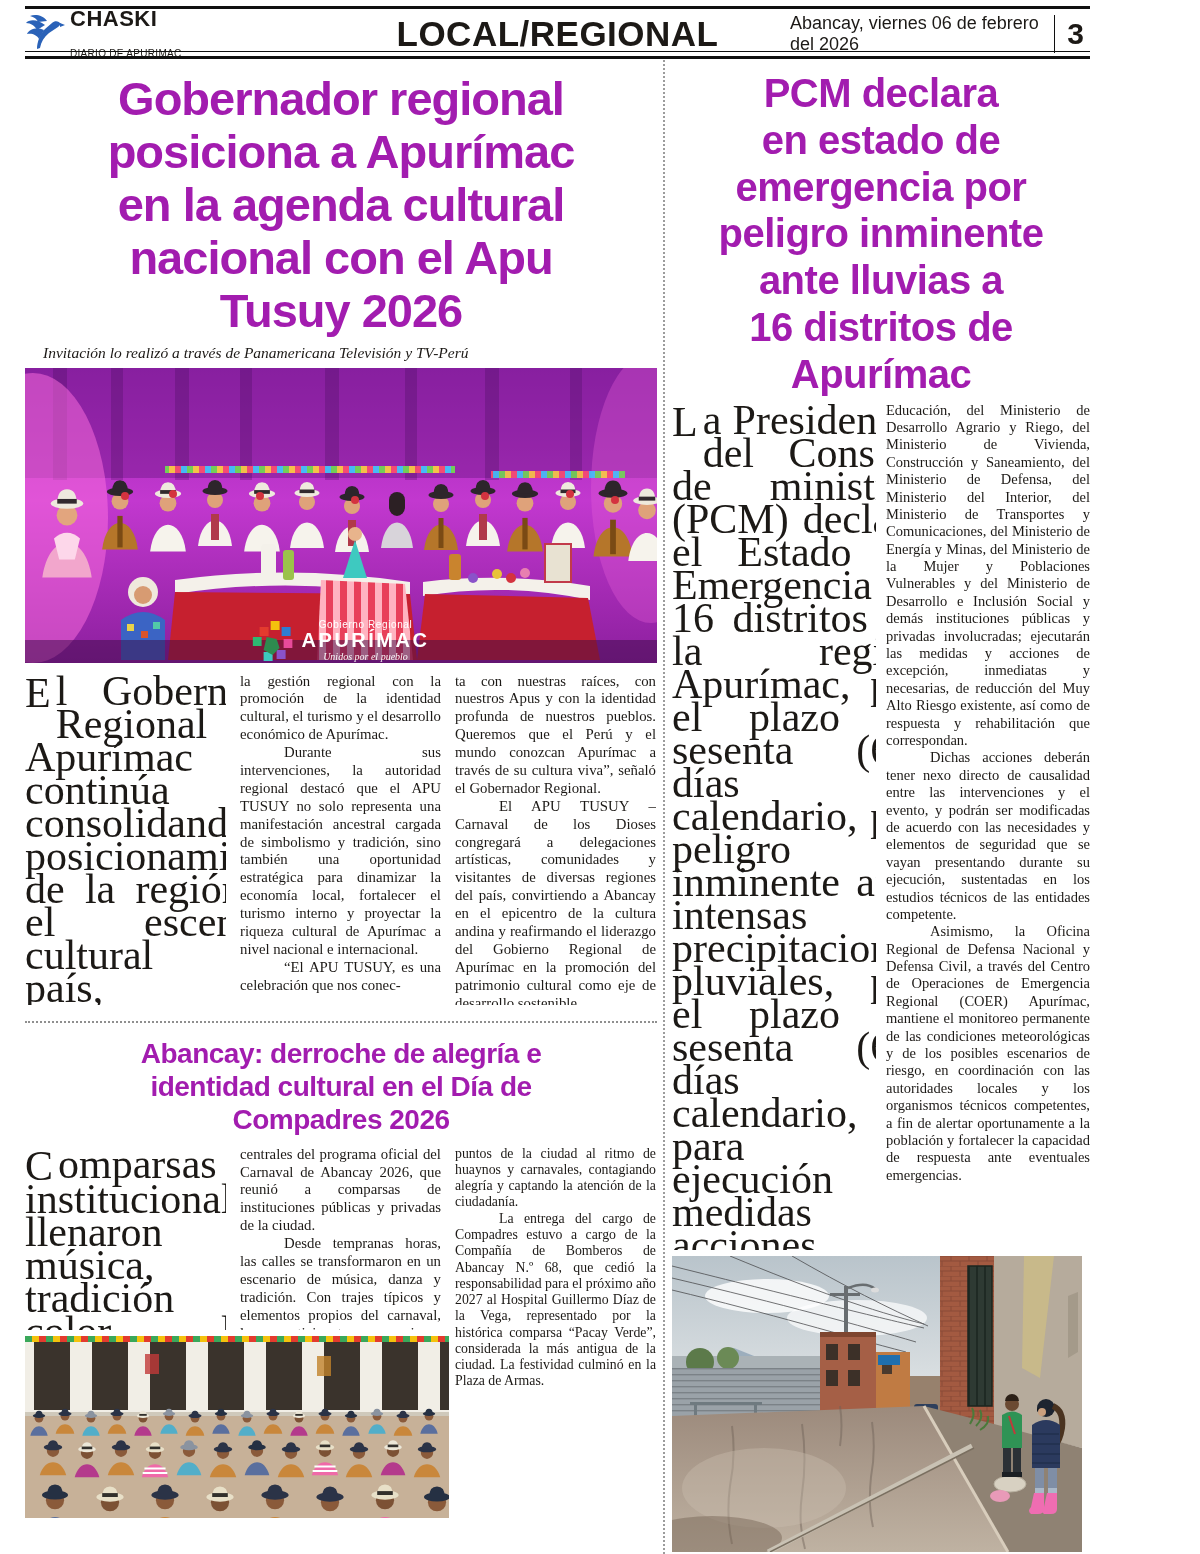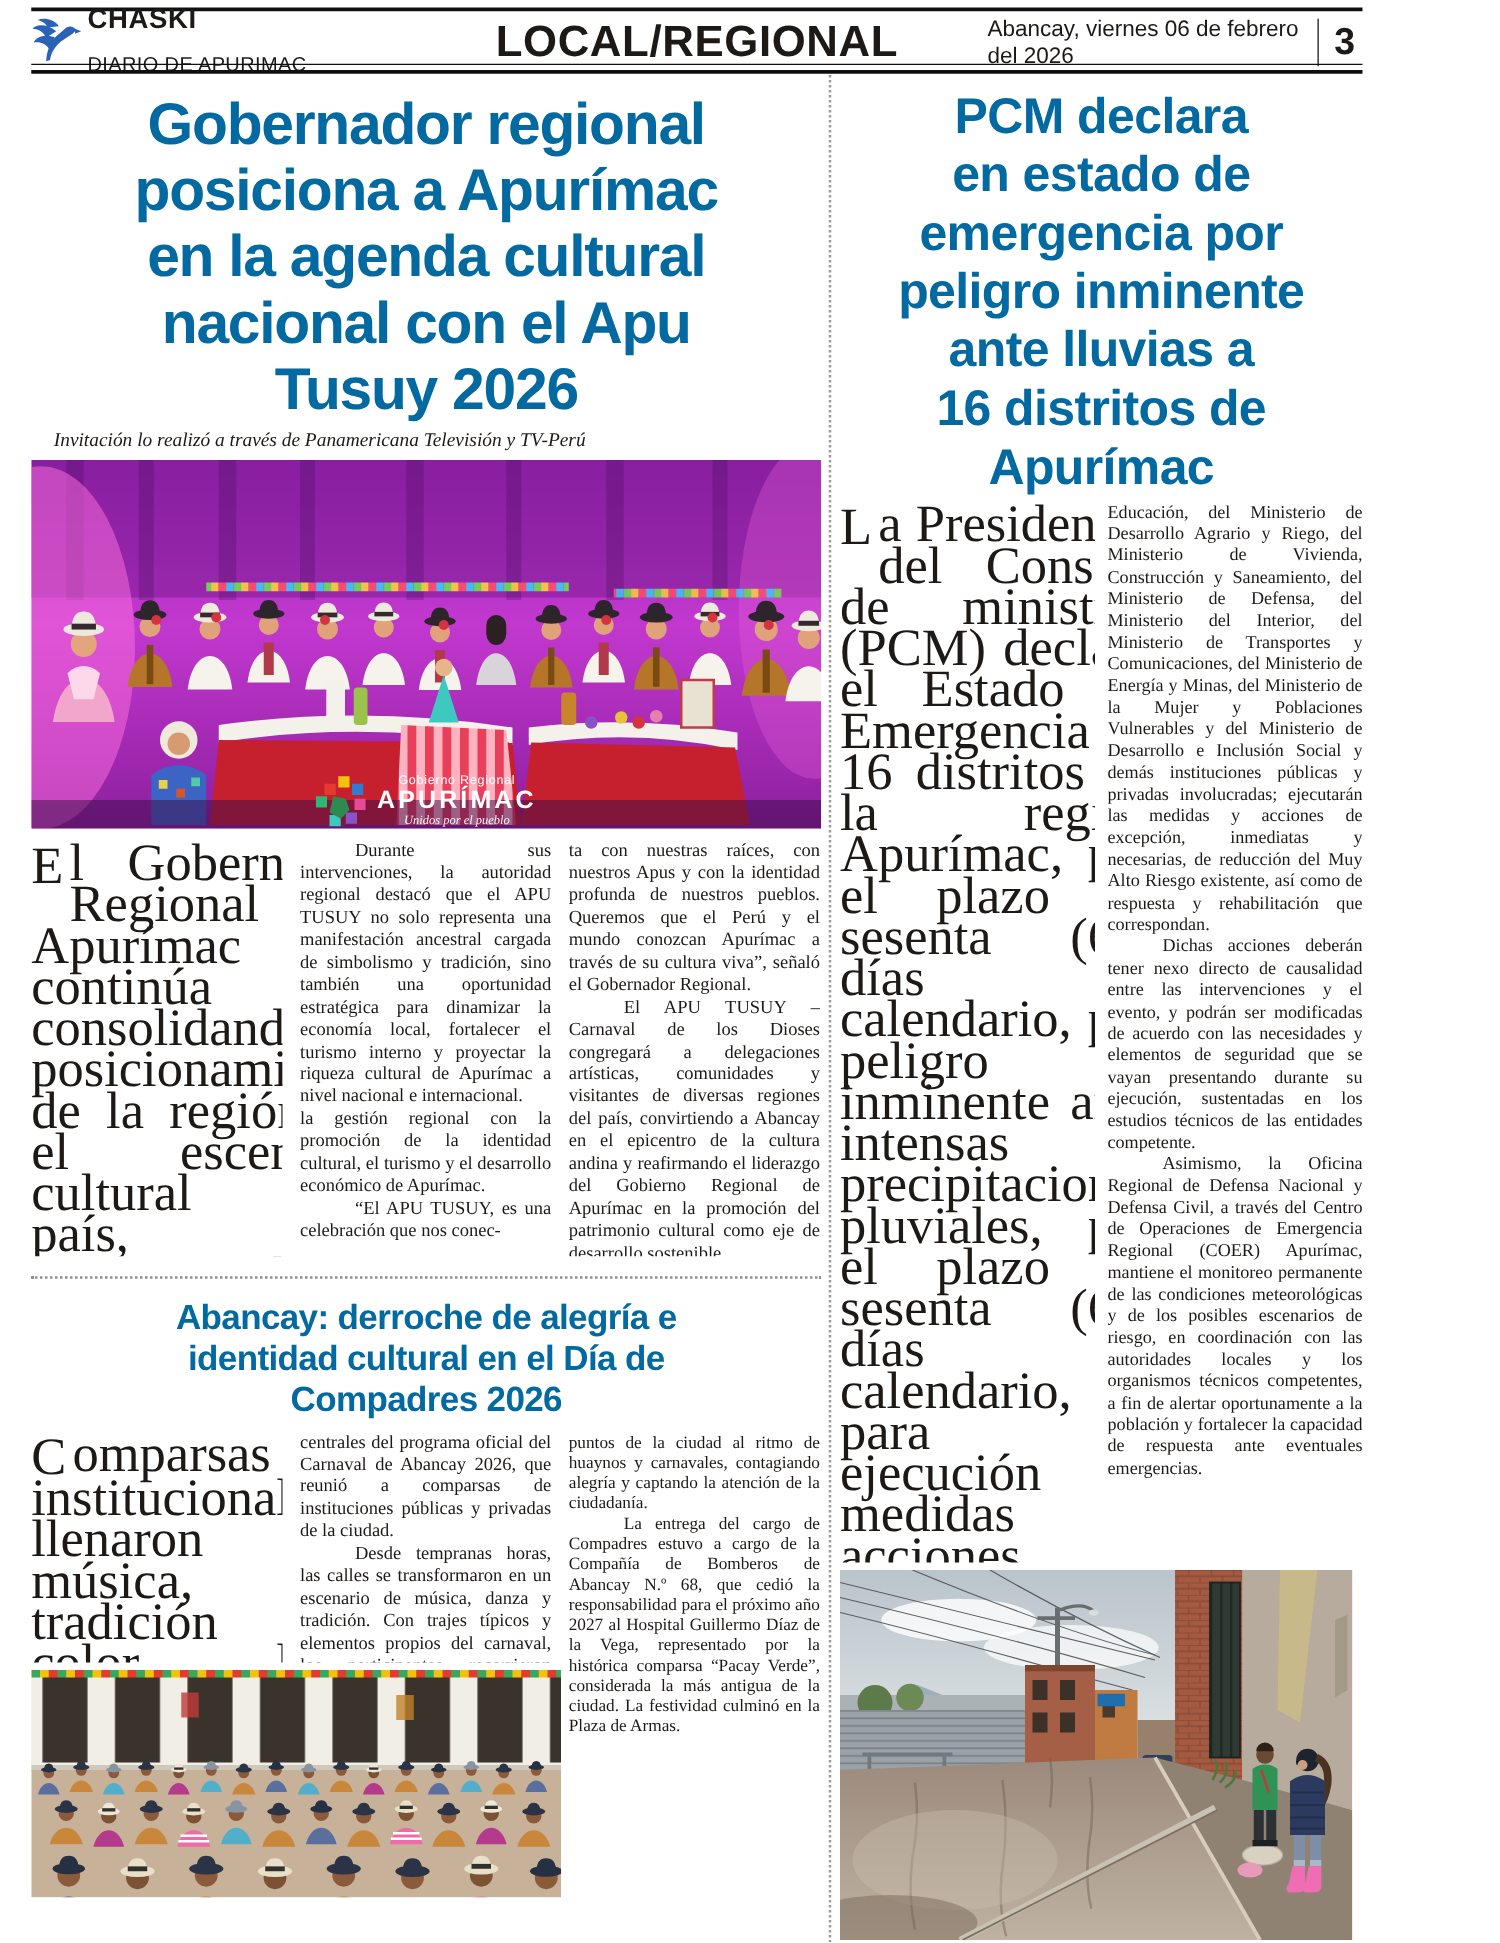--- a/index.html
+++ b/index.html
@@ -6,34 +6,34 @@
   .page{position:relative;width:1200px;height:1554px;background:#ffffff;color:#1c1916;
         font-family:"Liberation Serif",serif;overflow:hidden;}
 
   
   .masthead{position:absolute;left:25px;top:6px;width:1065px;height:44px;
             border-top:3px solid #101010;display:flex;align-items:center;}
   .rule-bottom{position:absolute;left:25px;top:51px;width:1065px;height:4px;
             border-top:1px solid #101010;border-bottom:3px solid #101010;}
   .brand{display:flex;align-items:center;gap:5px;width:300px;padding-top:4px;}
   .brand-name{font-family:"Liberation Sans",sans-serif;font-weight:700;font-size:22px;letter-spacing:.5px;line-height:1;}
-  .brand-sub{font-family:"Liberation Sans",sans-serif;font-size:16px;letter-spacing:.3px;margin-top:18px;}
+  .brand-sub{font-family:"Liberation Sans",sans-serif;font-size:10px;letter-spacing:.3px;margin-top:18px;}
   .section-title{flex:1;text-align:center;font-family:"Liberation Sans",sans-serif;
             font-weight:700;font-size:35px;letter-spacing:.5px;padding-top:6px;}
   .masthead-right{width:300px;display:flex;align-items:center;justify-content:flex-end;gap:12px;padding-top:6px;}
   .date{font-family:"Liberation Sans",sans-serif;font-size:18px;}
   .pageno-divider{width:2px;height:38px;background:#101010;}
   .pageno{font-family:"Liberation Sans",sans-serif;font-weight:700;font-size:30px;padding-right:6px;}
 
   
   .col-divider{position:absolute;left:663px;top:60px;height:1494px;border-left:2px dotted #9c9c9c;}
   .left-sec{position:absolute;left:25px;top:60px;width:632px;}
   .right-sec{position:absolute;left:672px;top:60px;width:418px;}
 
-  h1,h2{white-space:pre-line;font-family:"Liberation Sans",sans-serif;color:#0369a1;}
+  h1,h2{white-space:pre-line;font-family:"Liberation Sans",sans-serif;color:#a21caf;}
   .l-head{font-weight:700;font-size:47px;line-height:1.13;letter-spacing:-1px;text-align:center;margin:12px 0 6px;}
   .r-head{font-weight:700;font-size:40px;line-height:1.17;letter-spacing:-.5px;text-align:center;margin:10px 0 4px;}
   .c-head{font-weight:700;font-size:28px;line-height:1.18;letter-spacing:-.5px;text-align:center;margin:14px 0 10px;}
   .kicker{font-style:italic;font-size:15.5px;margin:6px 0 6px 18px;}
 
   .cols{display:flex;gap:14px;}
   .tcol{width:201px;font-size:14.8px;line-height:1.21;text-align:justify;overflow:hidden;}
   .cols-a1{margin-top:10px;}
   .cols-a1 .tcol{height:332px;}
   .right-sec .cols{gap:10px;margin-top:4px;}
@@ -240,22 +240,22 @@
         </div>
       </div>
     </div>
 
     <div class="cols cols-a1">
       <div class="tcol">
           <p class="para dropcap"><span class="dropcap">E</span>l Gobernador Regional de Apurímac continúa consolidando el posicionamiento de la región en el escenario cultural del país, promoviendo el APU TUSUY – Carnaval de los Dioses 2026, una de las expresiones culturales más emblemáticas del sur andino, que se desarrollará los días 6 y 7 de marzo en la ciudad de Abancay.</p>
           <p class="para indent">La invitación oficial a este importante evento fue realizada a nivel nacional a través de los principales medios de comunicación del país, como Panamericana Televisión y TV Perú, reafirmando el compromiso de</p>
         </div>
       <div class="tcol">
+          <p class="para flush">la gestión regional con la promoción de la identidad cultural, el turismo y el desarrollo económico de Apurímac.</p>
           <p class="para indent">Durante sus intervenciones, la autoridad regional destacó que el APU TUSUY no solo representa una manifestación ancestral cargada de simbolismo y tradición, sino también una oportunidad estratégica para dinamizar la economía local, fortalecer el turismo interno y proyectar la riqueza cultural de Apurímac a nivel nacional e internacional.</p>
-          <p class="para flush">la gestión regional con la promoción de la identidad cultural, el turismo y el desarrollo económico de Apurímac.</p>
           <p class="para indent">“El APU TUSUY, es una celebración que nos conec-</p>
         </div>
       <div class="tcol">
           <p class="para flush">ta con nuestras raíces, con nuestros Apus y con la identidad profunda de nuestros pueblos. Queremos que el Perú y el mundo conozcan Apurímac a través de su cultura viva”, señaló el Gobernador Regional.</p>
           <p class="para indent">El APU TUSUY – Carnaval de los Dioses congregará a delegaciones artísticas, comunidades y visitantes de diversas regiones del país, convirtiendo a Abancay en el epicentro de la cultura andina y reafirmando el liderazgo del Gobierno Regional de Apurímac en la promoción del patrimonio cultural como eje de desarrollo sostenible.</p>
         </div>
     </div>
 
     <div class="dotted-rule"></div>
 

